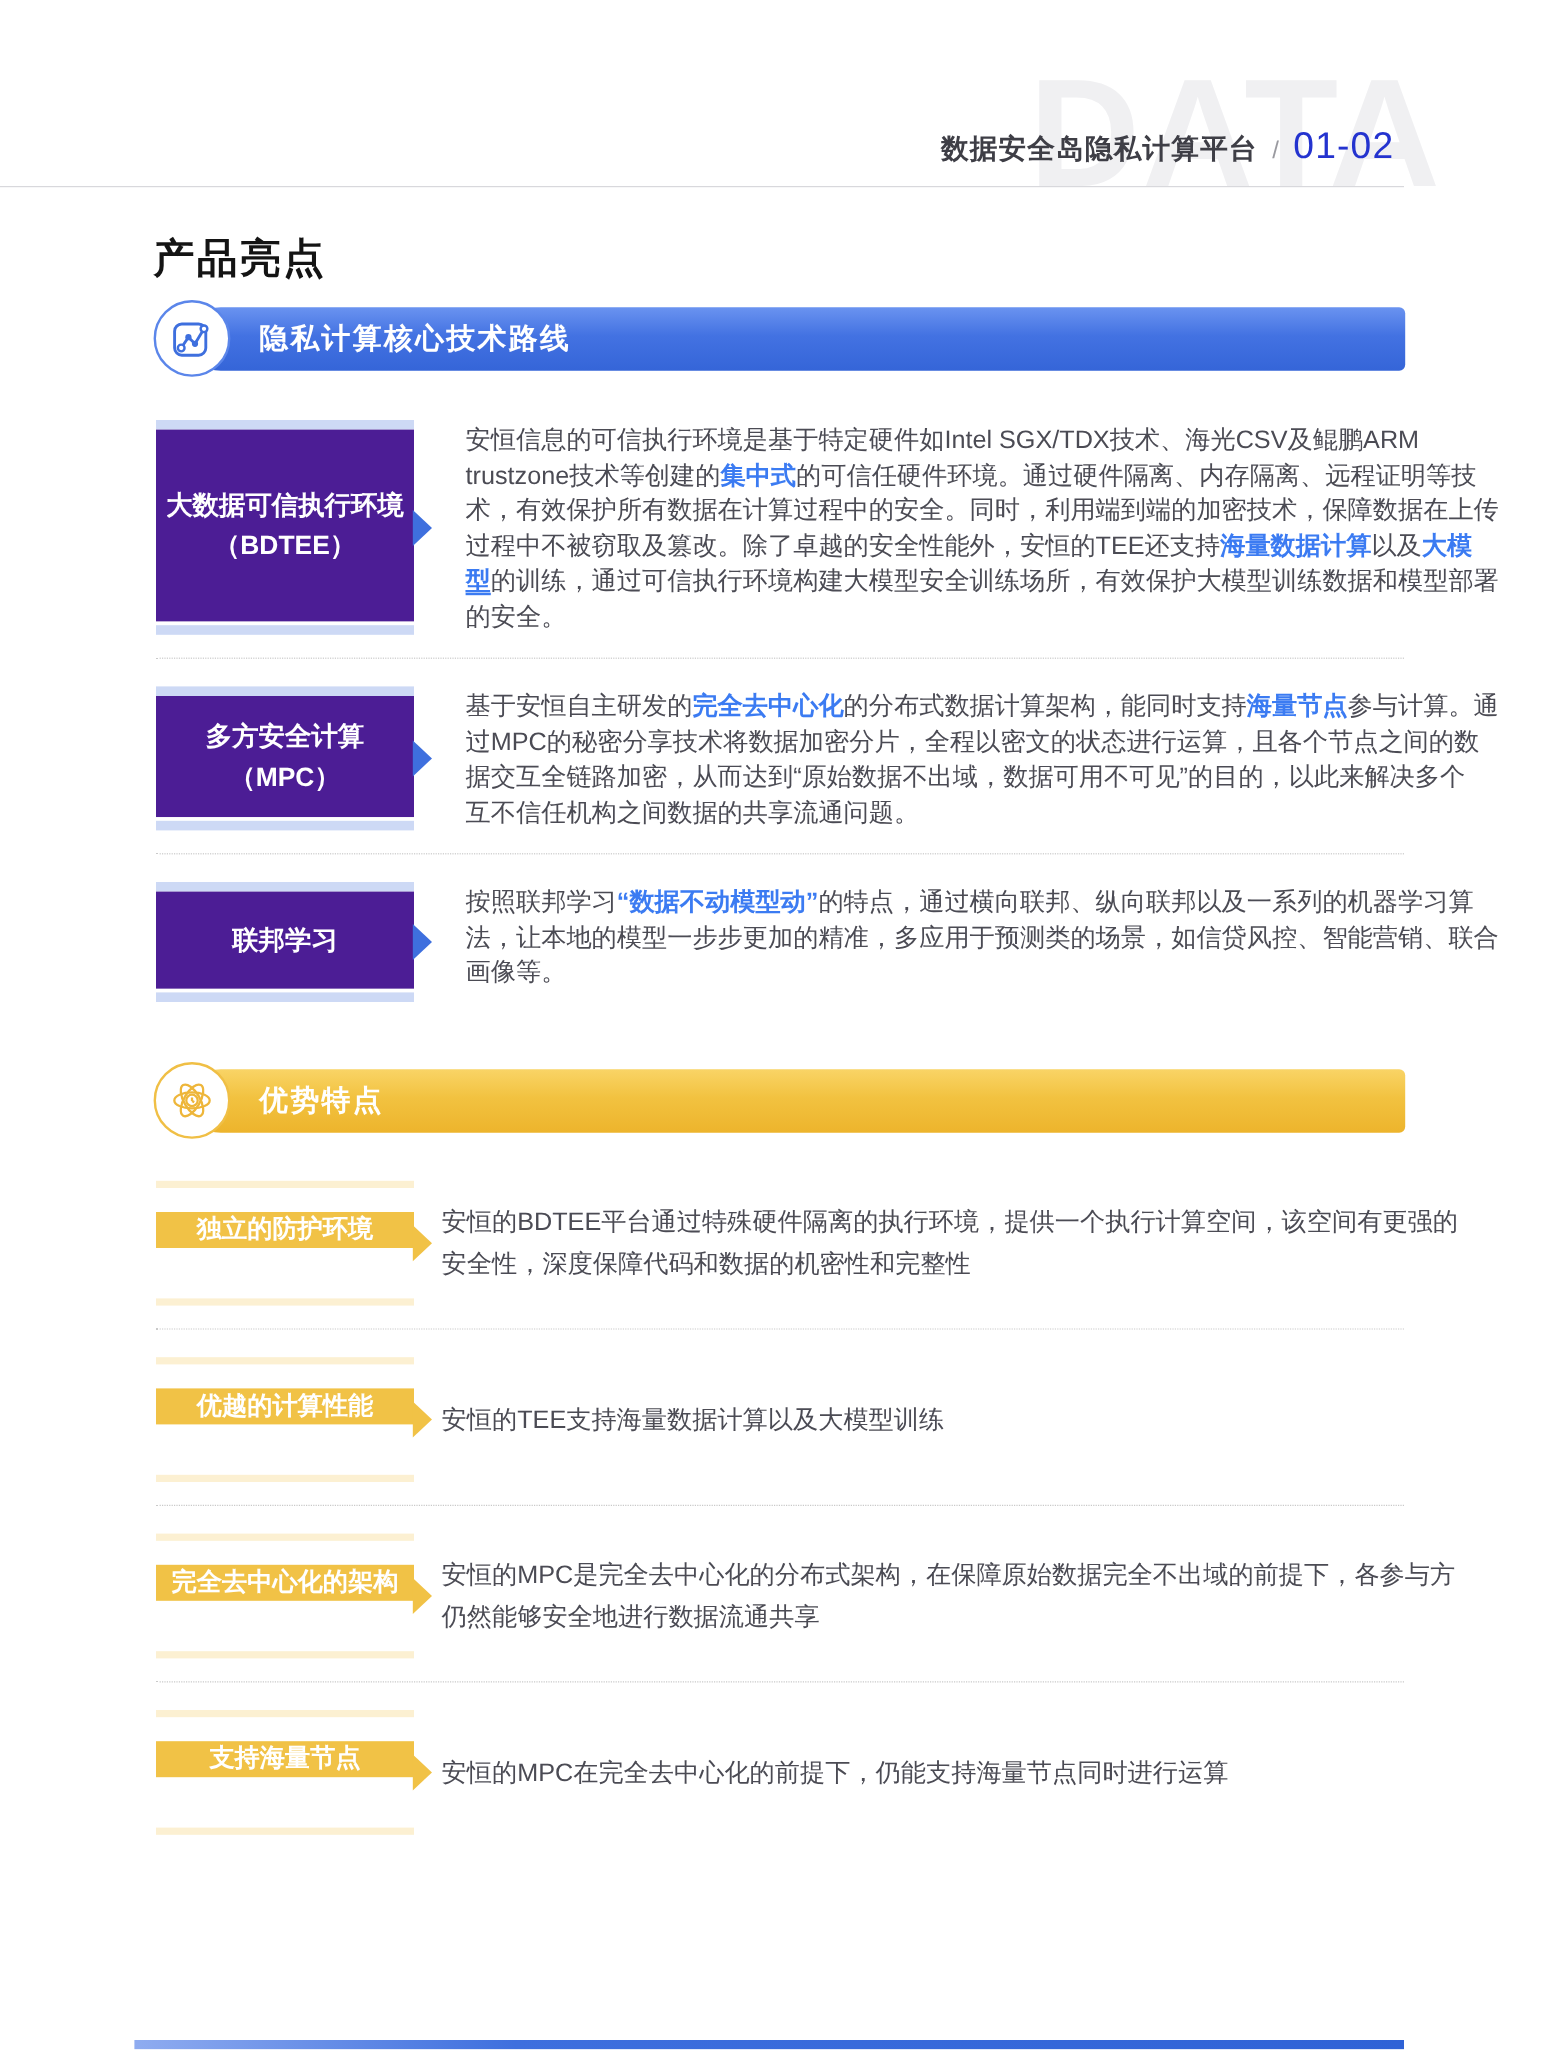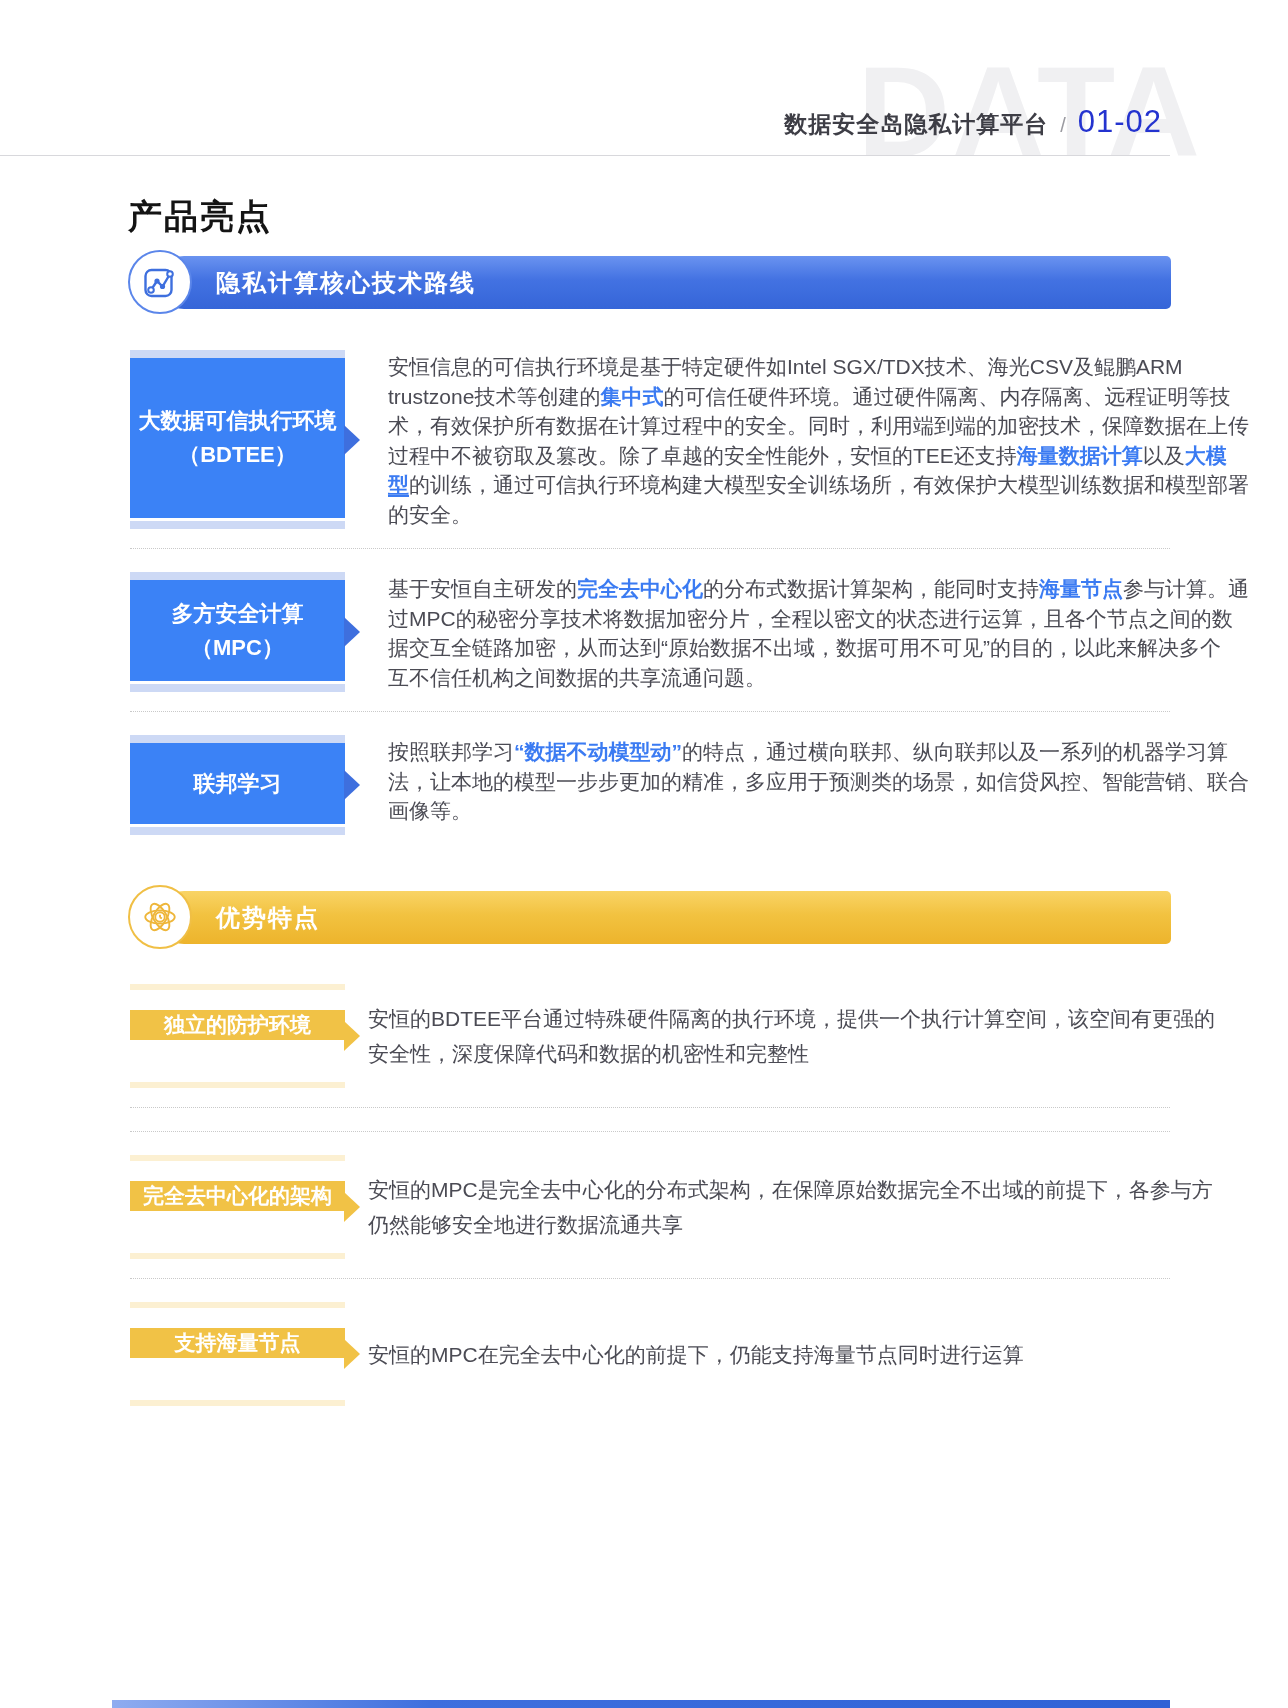--- a/index.html
+++ b/index.html
@@ -67,21 +67,21 @@
   .blue .label-box{min-height:100px;}
   .yellow .label-box{height:104px;gap:20px;}
   .stripe{height:8px;}
   .gap{height:3px;background:#ffffff;}
   .blue .stripe{background:#cdd9f5;}
   .yellow .stripe{background:#fcf0d2;}
   .box-body{
     flex:1;display:flex;flex-direction:column;justify-content:center;align-items:center;
     color:#ffffff;font-weight:bold;text-align:center;
   }
-  .blue .box-body{background:#3b82f6;font-size:22px;line-height:34px;}
+  .blue .box-body{background:#4c1d95;font-size:22px;line-height:34px;}
   .yellow .box-body{background:#f1c246;font-size:21px;line-height:30px;}
   .label-box::after{
     content:"";position:absolute;right:-15px;top:50%;transform:translateY(-50%);
     border-top:15px solid transparent;border-bottom:15px solid transparent;
   }
   .blue .label-box::after{border-left:16px solid #3e6fde;}
   .yellow .label-box::after{border-left:16px solid #f1c246;}
   .text{flex:1;font-size:21px;color:#4b4b54;}
   .blue .text{padding-top:2px;margin-left:20px;}
   .blue .text p{margin:0;line-height:29.5px;white-space:nowrap;}
@@ -208,20 +208,33 @@
             </div>
             <div class="gap"></div>
             <div class="stripe"></div>
           </div>
           <div class="text">
             <p><span>安恒的BDTEE平台通过特殊硬件隔离的执行环境，提供一个执行计算空间，该空间有更强的</span></p>
             <p><span>安全性，深度保障代码和数据的机密性和完整性</span></p>
           </div>
         </div>
         <div class="dots"></div>
+        <div class="row">
+          <div class="label-box">
+            <div class="stripe"></div>
+            <div class="box-body">
+              <div>优越的计算性能</div>
+            </div>
+            <div class="gap"></div>
+            <div class="stripe"></div>
+          </div>
+          <div class="text">
+            <p><span>安恒的TEE支持海量数据计算以及大模型训练</span></p>
+          </div>
+        </div>
         <div class="dots"></div>
         <div class="row">
           <div class="label-box">
             <div class="stripe"></div>
             <div class="box-body">
               <div>完全去中心化的架构</div>
             </div>
             <div class="gap"></div>
             <div class="stripe"></div>
           </div>

